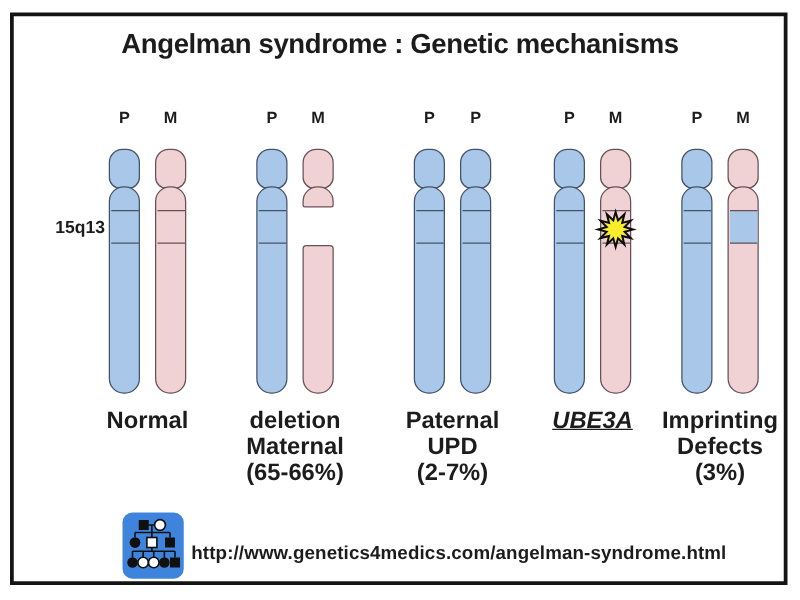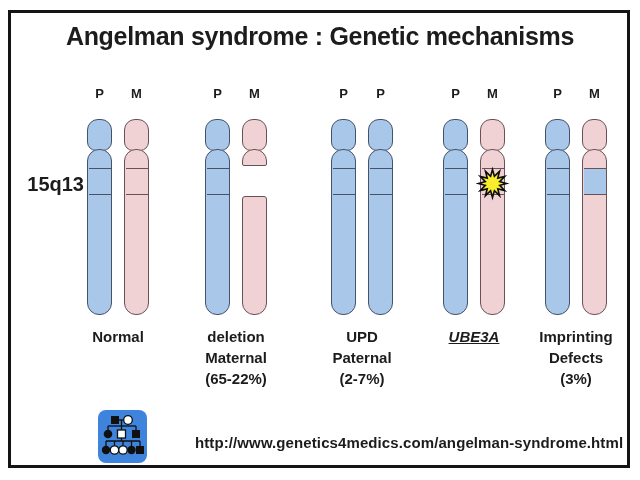--- a/index.html
+++ b/index.html
@@ -7,25 +7,25 @@
     position:relative;width:640px;height:480px;background:#ffffff;
     font-family:"Liberation Sans",sans-serif;color:var(--text,#1c1c1c);
     overflow:hidden;
   }
   .frame{
     position:absolute;left:8px;top:10px;width:622px;height:458px;
     border:3px solid var(--border,#141414);box-sizing:border-box;background:#ffffff;
   }
   .title{
     position:absolute;left:0;top:22px;width:640px;text-align:center;
-    font-size:25px;font-weight:700;letter-spacing:-0.3px;
+    font-size:22px;font-weight:700;letter-spacing:-0.3px;
   }
   .band-label{
     position:absolute;left:24px;top:173px;width:60px;text-align:right;
-    font-size:20px;font-weight:700;
+    font-size:14px;font-weight:700;
   }
   .pair{position:absolute;top:86px;width:62px;height:310px;}
   .pm{
     position:absolute;top:0;width:25px;text-align:center;
     font-size:13px;font-weight:700;line-height:16px;
   }
   .pm.s1{left:0;} .pm.s2{left:37px;}
   .chrom{position:absolute;top:0;width:25px;height:310px;}
   .chrom.c1{left:0;} .chrom.c2{left:37px;}
   .chrom > div{box-sizing:border-box;position:absolute;left:0;width:25px;}
@@ -43,31 +43,30 @@
   .band{
     top:82px;height:27px;left:1.5px !important;width:22px !important;
     background:transparent;border-top:1.6px solid;border-bottom:1.6px solid;
   }
   .pat .band{border-color:var(--paternal-stroke,#44536b);}
   .mat .band{border-color:var(--maternal-stroke,#6a5158);}
   .band.imprint{background:var(--paternal-fill,#a9c7e8);}
   .star{position:absolute;left:-7px;top:78px;width:39px;height:39px;}
   .caption{
     position:absolute;top:240px;left:50%;transform:translateX(-50%);
-    width:112px;text-align:center;font-size:15px;font-weight:600;line-height:21px;
+    width:112px;text-align:center;font-size:19px;font-weight:600;line-height:21px;
   }
   .pair.v4 .caption div:first-child{font-style:italic;text-decoration:underline;}
   .footer-logo{
     position:absolute;left:98px;top:410px;width:49px;height:53px;
     background:var(--logo-blue,#3f84dc);border-radius:8px;
   }
   .footer-url{
     position:absolute;left:153px;top:434px;font-size:15px;font-weight:600;
     letter-spacing:0.1px;
-    margin-left:42px;
   }
 </style>
 </head>
 <body>
 
 <div class="stage">
   <div class="frame"></div>
 
   <div class="title">Angelman syndrome :  Genetic mechanisms</div>
 
@@ -103,40 +102,40 @@
     </div>
     <div class="chrom c2 mat">
       <div class="cap"></div>
       <div class="shoulder"></div>
       <div class="gap"></div>
       <div class="lowerarm"></div>
     </div>
     <div class="caption">
       <div>deletion</div>
       <div>Maternal</div>
-      <div>(65-22%)</div>
+      <div>(65-66%)</div>
     </div>
   </div>
 
   <div class="pair v3" style="left:331px">
     <span class="pm s1">P</span>
     <span class="pm s2">P</span>
     <div class="chrom c1 pat">
       <div class="cap"></div>
       <div class="arm"></div>
       <div class="band"></div>
     </div>
     <div class="chrom c2 pat">
       <div class="cap"></div>
       <div class="arm"></div>
       <div class="band"></div>
     </div>
     <div class="caption">
+      <div>Paternal</div>
       <div>UPD</div>
-      <div>Paternal</div>
       <div>(2-7%)</div>
     </div>
   </div>
 
   <div class="pair v4" style="left:443px">
     <span class="pm s1">P</span>
     <span class="pm s2">M</span>
     <div class="chrom c1 pat">
       <div class="cap"></div>
       <div class="arm"></div>

